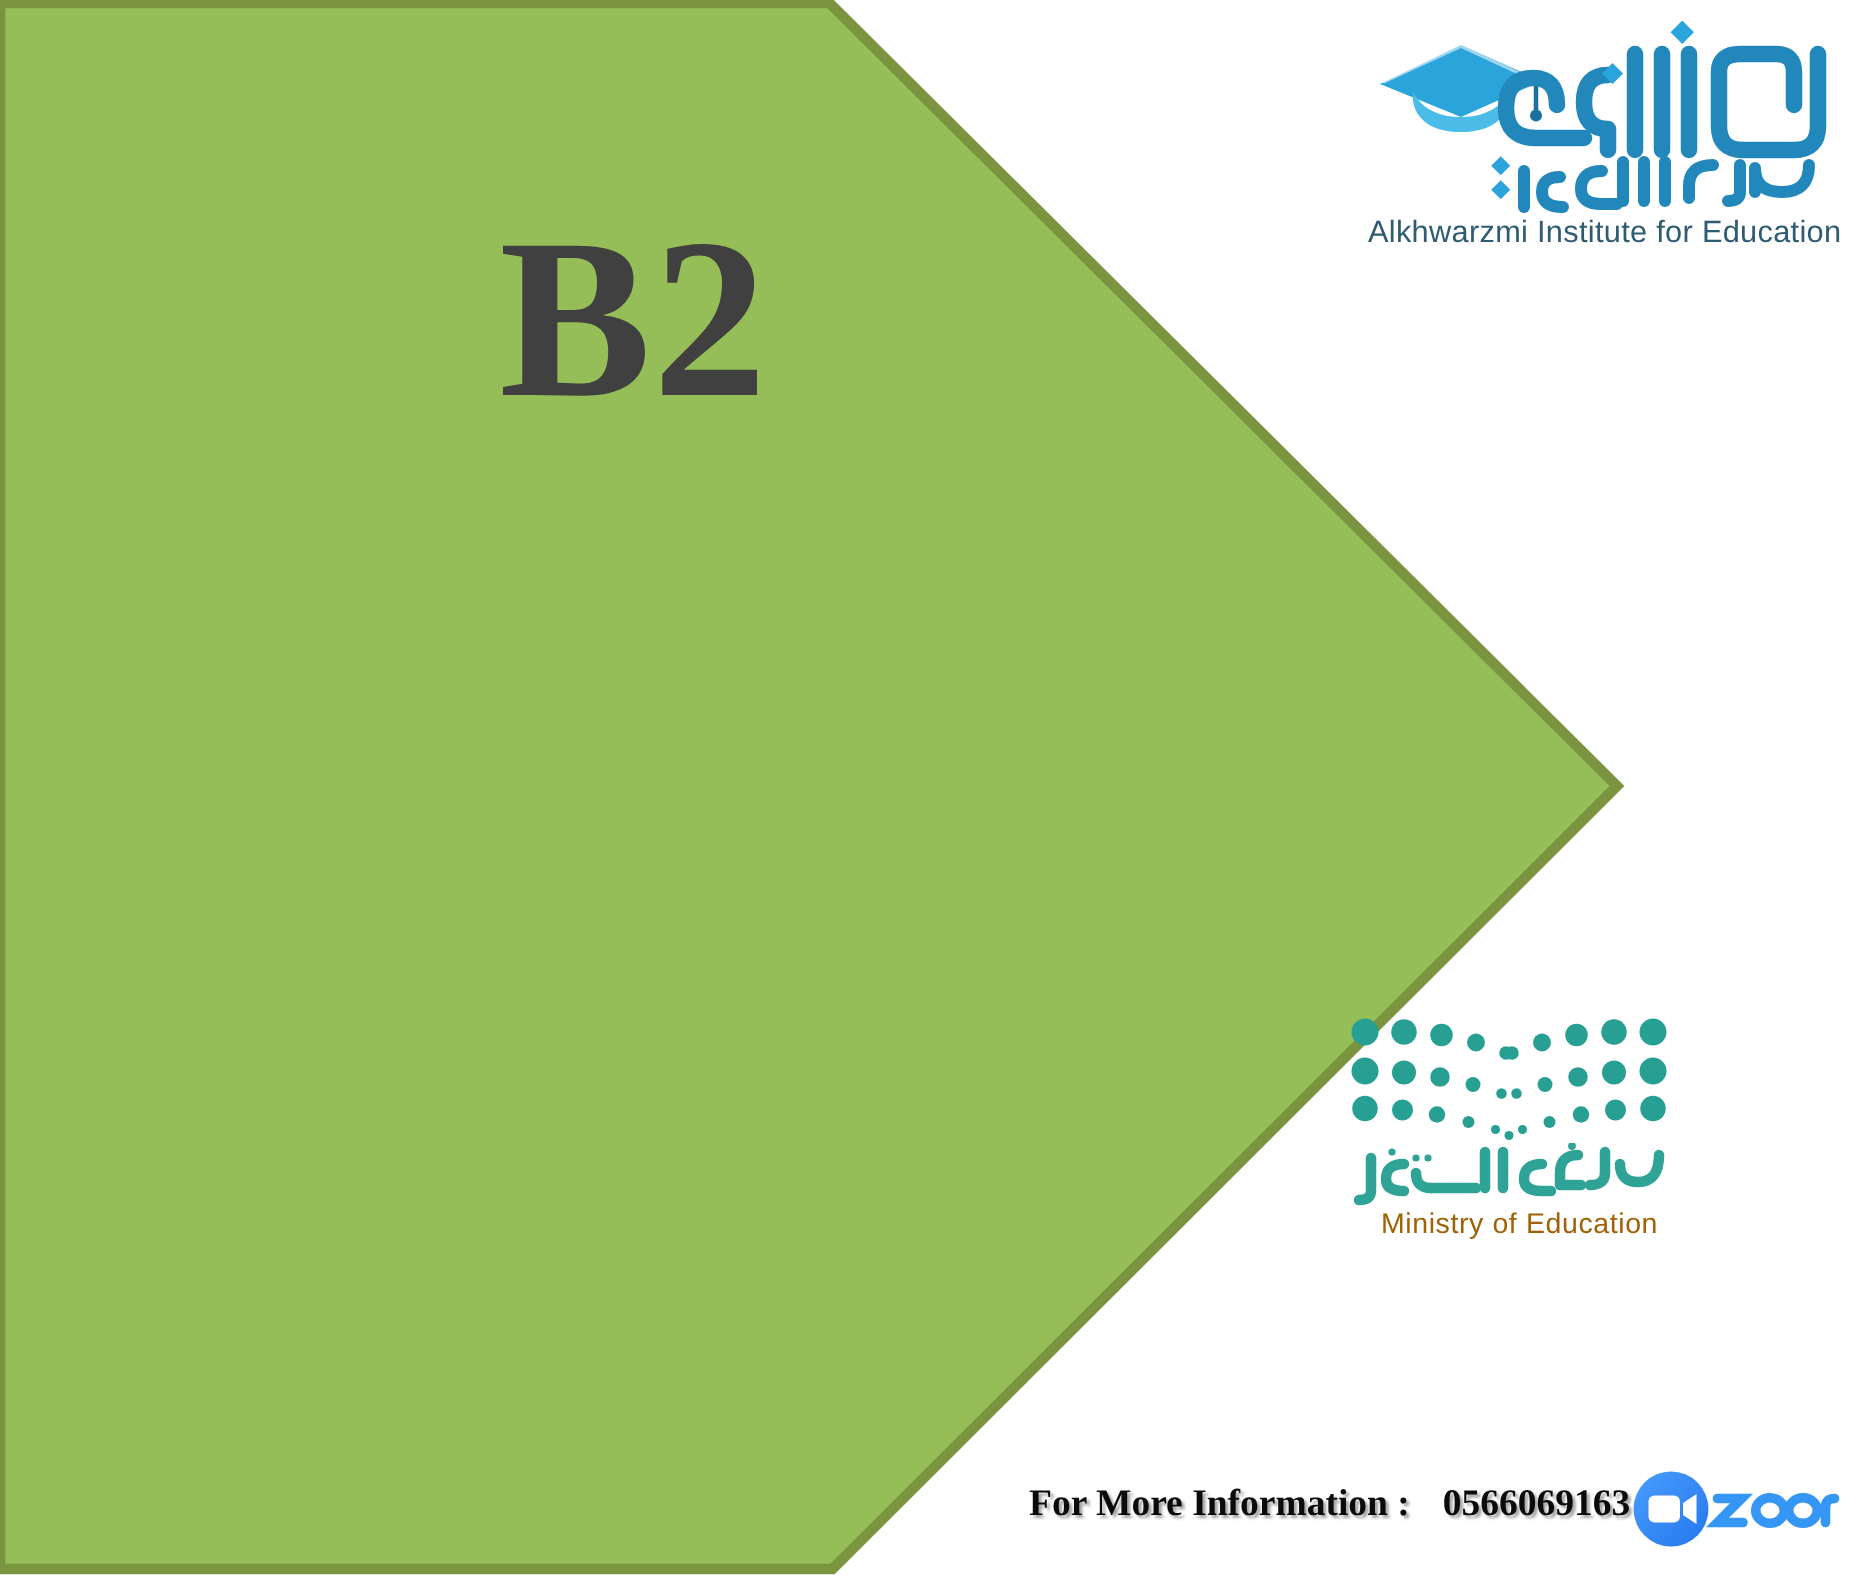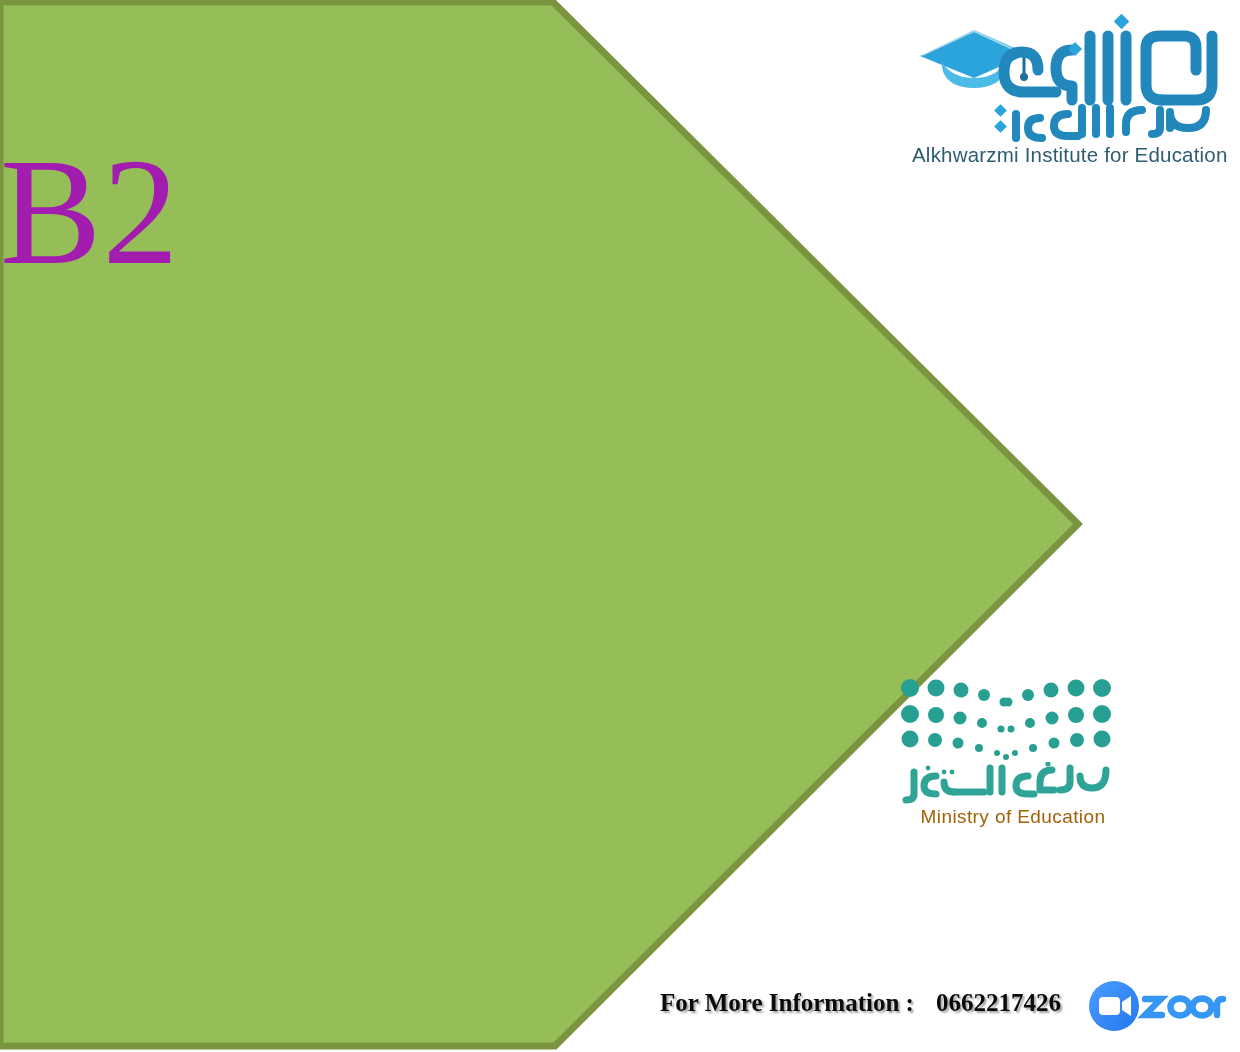--- a/index.html
+++ b/index.html
@@ -28,23 +28,24 @@
     height: 1052px;
     pointer-events: none;
   }
 
   
   #course-title {
     position: absolute;
     left: 0;
     top: 138px;
     width: 845px;
+    text-align: center;
     font-family: "Liberation Serif", "DejaVu Serif", serif;
-    font-weight: 400;
-    color: #a21caf;
+    font-weight: 700;
+    color: #404040;
     line-height: 0.98;
     z-index: 5;
   }
   #course-title .tline {
     display: block;
     white-space: nowrap;
   }
   .tl-1 { font-size: 152px; letter-spacing: 1px; }
   .tl-2 { font-size: 152px; letter-spacing: 1px; margin-top: 12px; }
   .tl-3 { font-size: 152px; letter-spacing: -1px; margin-top: 12px; }
@@ -87,21 +88,21 @@
     font-family: "Liberation Sans", sans-serif;
     font-size: 19px;
     letter-spacing: 0.4px;
     color: #a16207;
     white-space: nowrap;
   }
 
   
   #footer-contact {
     position: absolute;
-    left: 660px;
+    left: 686px;
     top: 989px;
     display: flex;
     align-items: baseline;
     gap: 22px;
     z-index: 7;
   }
   #footer-contact .ftxt {
     font-family: "Liberation Serif", "DejaVu Serif", serif;
     font-weight: 700;
     font-size: 25px;
@@ -236,21 +237,21 @@
         <circle cx="46" cy="10" r="2.4"></circle>
         <circle cx="54" cy="10" r="2.4"></circle>
         <circle cx="30" cy="6" r="2.4"></circle>
       </g>
     </svg>
     <span id="ministry-english">Ministry of Education</span>
   </div>
 
   <div id="footer-contact">
     <span class="ftxt">For More Information :</span>
-    <span class="ftxt">0662217426</span>
+    <span class="ftxt">0566069163</span>
   </div>
 
   <svg id="zoom-logo" viewBox="0 0 140 54" width="140" height="54" aria-hidden="true">
     <defs>
       <linearGradient id="zoomGrad" x1="0" y1="0" x2="1" y2="1">
         <stop offset="0%" stop-color="#4a9dff"></stop>
         <stop offset="100%" stop-color="#2477ec"></stop>
       </linearGradient>
     </defs>
     <g>

